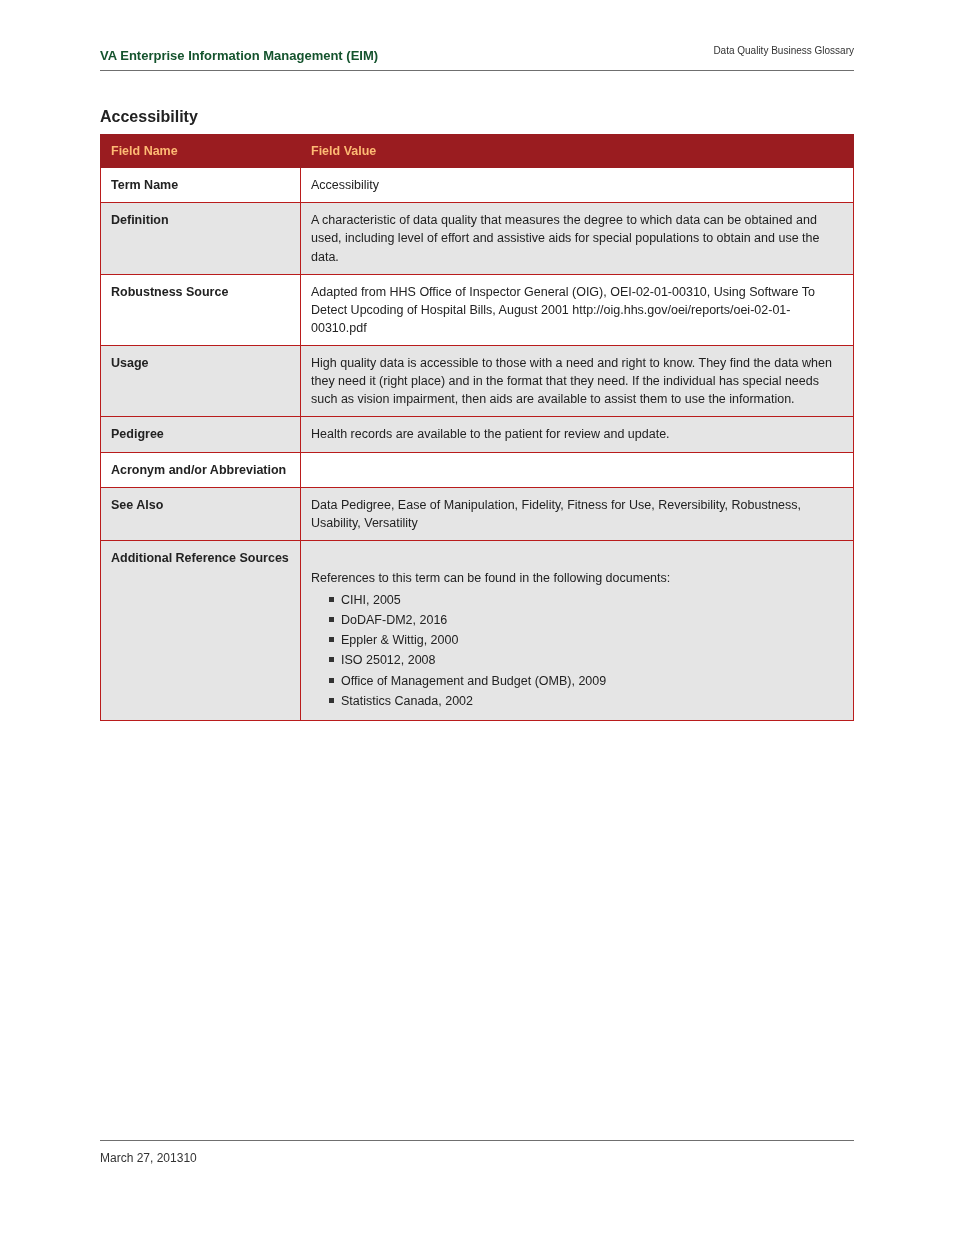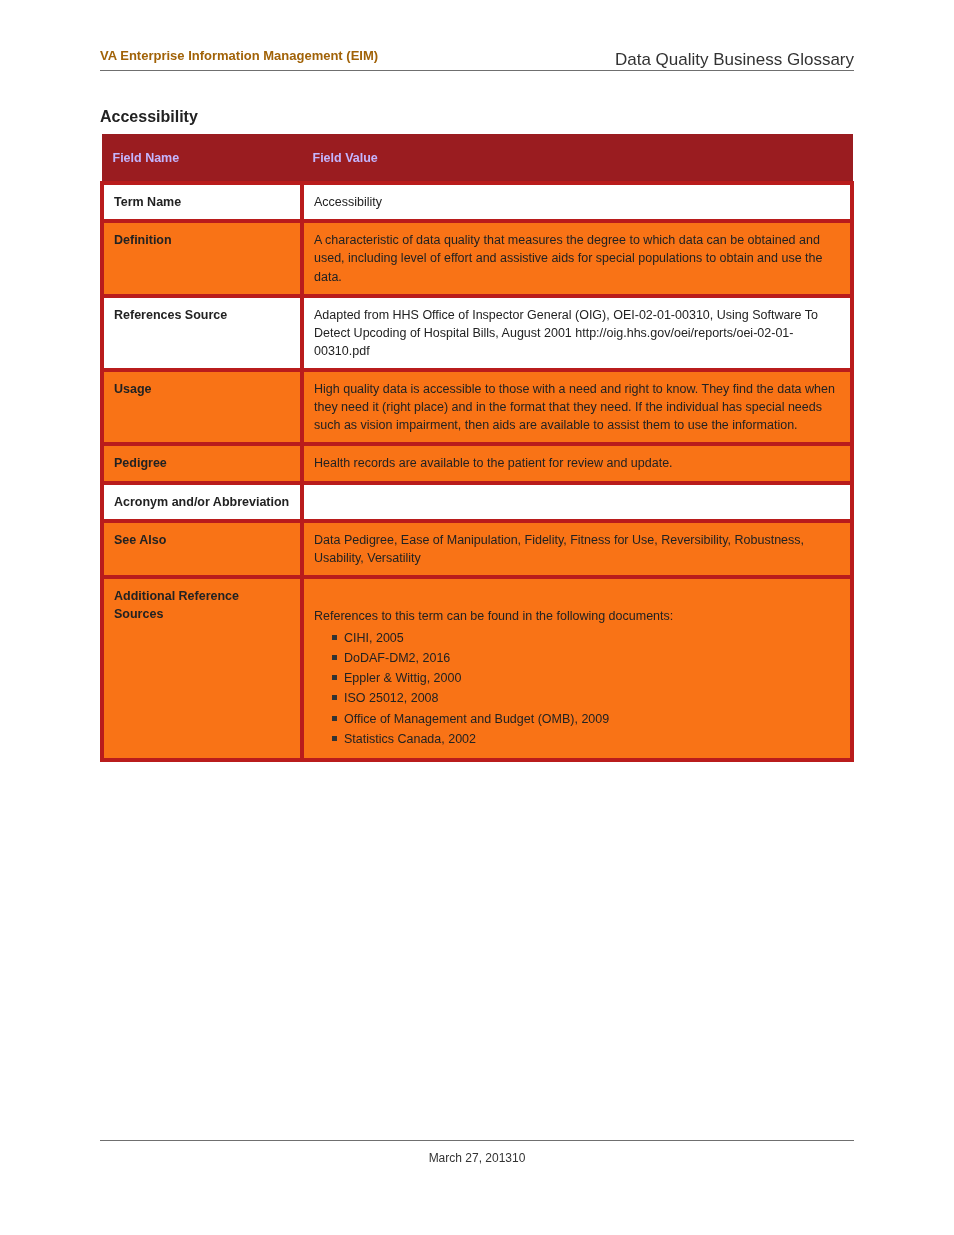--- a/index.html
+++ b/index.html
@@ -20,27 +20,27 @@
     position: absolute;
     top: 46px;
     left: 100px;
     right: 100px;
     border-bottom: 1px solid #6f6f6f;
     padding-bottom: 6px;
   }
   .header .left {
     font-size: 13px;
     font-weight: 600;
-    color: #a16207;
+    color: #14532d;
   }
   .header .right {
     position: absolute;
     right: 0;
-    bottom: 0;
-    font-size: 17px;
+    bottom: 14px;
+    font-size: 10px;
     color: #333;
   }
   .section-title {
     position: absolute;
     top: 108px;
     left: 100px;
     font-size: 16px;
     font-weight: 700;
     color: #222;
   }
@@ -53,34 +53,34 @@
   table {
     width: 100%;
     border-collapse: collapse;
     border: 1px solid #d0d0d0;
     table-layout: fixed;
     font-size: 12.5px;
     line-height: 1.45;
   }
   th {
     background: #9a1c20;
-    color: #c4b5fd;
+    color: #fdba74;
     text-align: left;
     font-weight: 700;
-    padding: 14px 10px;
+    padding: 7px 10px;
     border: 1px solid #9a1c20;
     font-size: 12.5px;
   }
   td {
     padding: 8px 10px;
     vertical-align: top;
-    border: 4px solid #b91c1c;
+    border: 1px solid #b91c1c;
   }
   tr.alt td {
-    background: #f97316;
+    background: #e5e5e5;
   }
   td.field {
     width: 200px;
     font-weight: 600;
     word-wrap: break-word;
   }
   td .pre {
     margin-top: 20px;
   }
   ul.bullets {
@@ -108,21 +108,21 @@
     right: 100px;
     bottom: 94px;
     border-top: 1px solid #6f6f6f;
   }
   .footer {
     position: absolute;
     left: 100px;
     right: 100px;
     bottom: 70px;
     display: flex;
-    justify-content: center;
+    justify-content: flex-start;
     font-size: 12px;
     color: #333;
   }
 </style>
 </head>
 <body>
 
 <div class="page">
 
   <div class="header">
@@ -147,21 +147,21 @@
       <tbody>
           <tr>
             <td class="field">Term Name</td>
             <td>Accessibility</td>
           </tr>
           <tr class="alt">
             <td class="field">Definition</td>
             <td>A characteristic of data quality that measures the degree to which data can be obtained and used, including level of effort and assistive aids for special populations to obtain and use the data.</td>
           </tr>
           <tr>
-            <td class="field">References Source</td>
+            <td class="field">Robustness Source</td>
             <td>Adapted from HHS Office of Inspector General (OIG), OEI-02-01-00310, Using Software To Detect Upcoding of Hospital Bills, August 2001 http://oig.hhs.gov/oei/reports/oei-02-01-00310.pdf</td>
           </tr>
           <tr class="alt">
             <td class="field">Usage</td>
             <td>High quality data is accessible to those with a need and right to know. They find the data when they need it (right place) and in the format that they need. If the individual has special needs such as vision impairment, then aids are available to assist them to use the information.</td>
           </tr>
           <tr class="alt">
             <td class="field">Pedigree</td>
             <td>Health records are available to the patient for review and update.</td>
           </tr>

